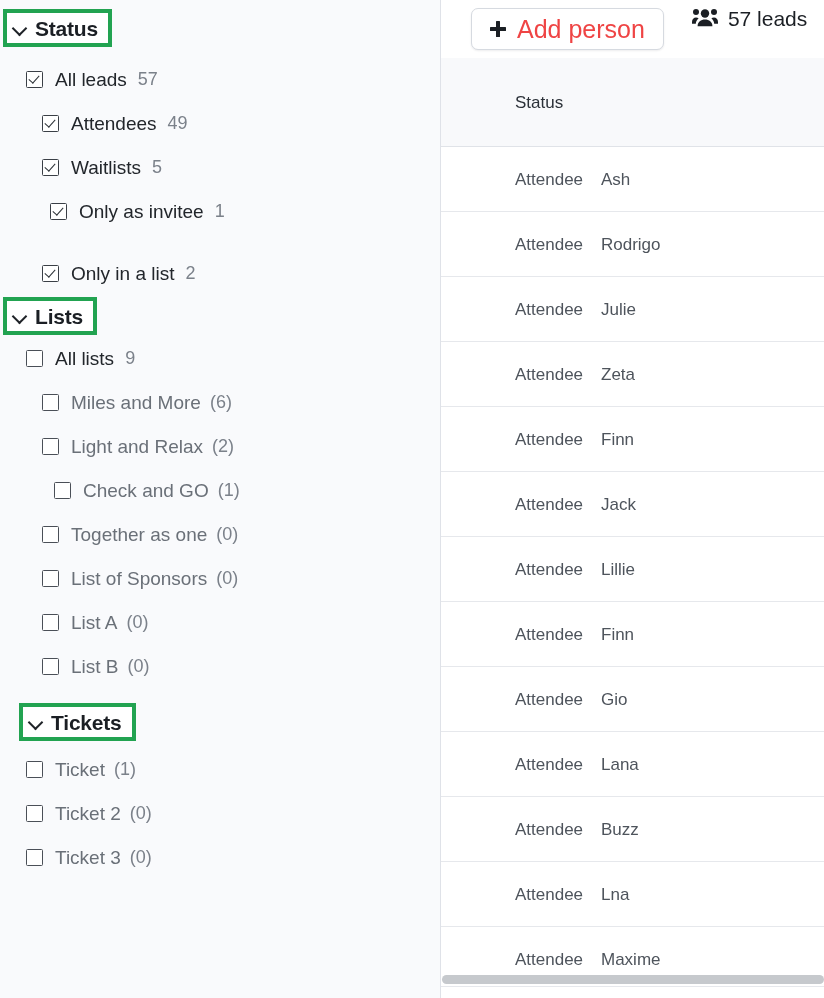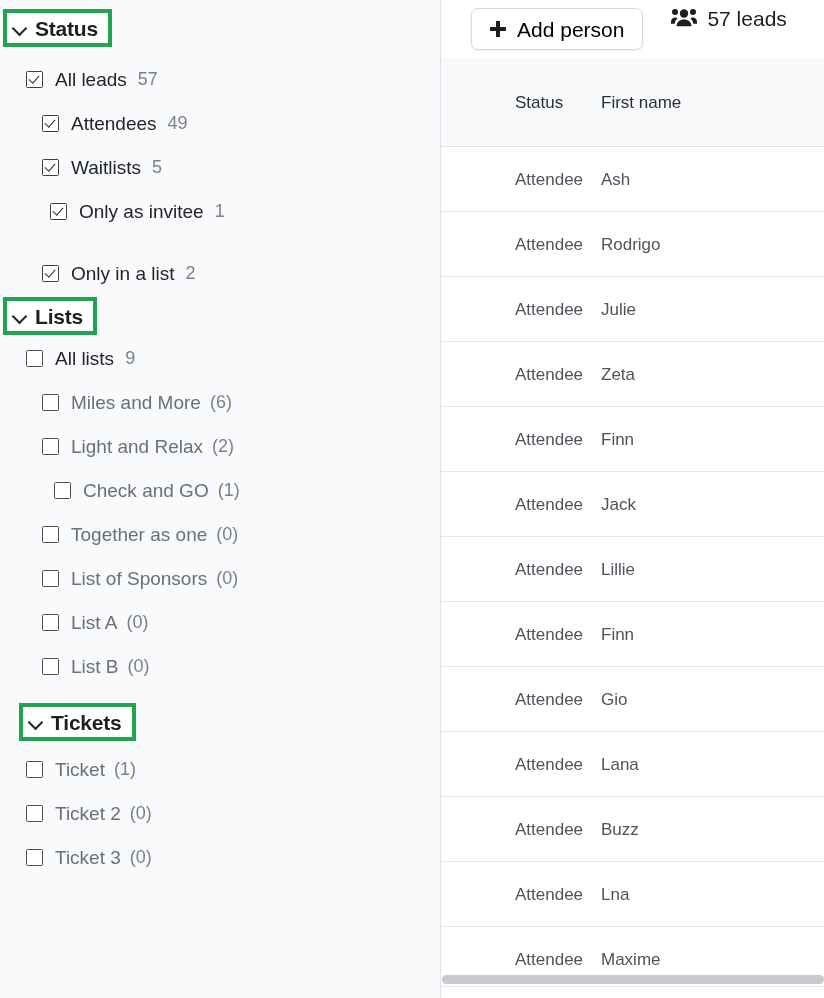--- a/index.html
+++ b/index.html
@@ -149,22 +149,22 @@
   }
   .plus-icon::before, .plus-icon::after {
     content: "";
     position: absolute;
     background: #1b1f24;
     border-radius: 0.5px;
   }
   .plus-icon::before { left: 0; top: 6px; width: 16px; height: 4px; }
   .plus-icon::after  { top: 0; left: 6px; height: 16px; width: 4px; }
   #add-person-label {
-    font-size: 21px;
-    color: #000000;
+    font-size: 25px;
+    color: #ef4444;
     line-height: 1;
     white-space: nowrap;
   }
 
   #leads-indicator {
     display: inline-flex;
     align-items: flex-start;
     gap: 10px;
     height: 42px;
   }
@@ -371,21 +371,20 @@
           <path d="M26 14.0c0-3.0-1.9-4.6-4.0-4.6-1.0 0-1.9.35-2.6.95 1.6 1.4 2.6 3.3 2.8 5.4H26z" fill="#1b1f24"></path>
         </svg>
         <span id="leads-count-label">57 leads</span>
       </div>
     </div>
 
     <div id="table-wrap">
       <div id="table">
           <div class="t-row head">
             <div class="cell-status">Status</div>
-            <div class="cell-name">First name</div>
           </div>
           <div class="t-row">
             <div class="cell-status">Attendee</div>
             <div class="cell-name">Ash</div>
           </div>
           <div class="t-row">
             <div class="cell-status">Attendee</div>
             <div class="cell-name">Rodrigo</div>
           </div>
           <div class="t-row">

